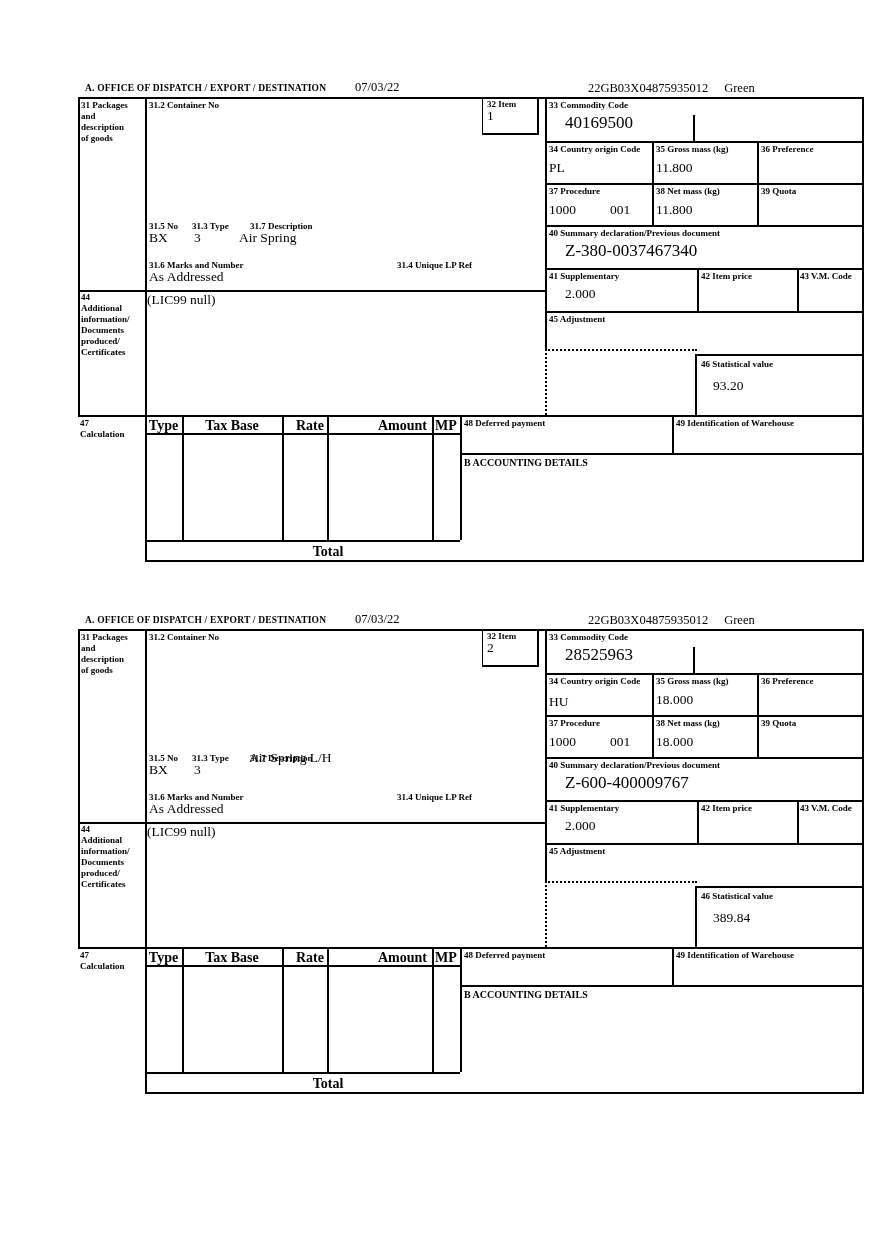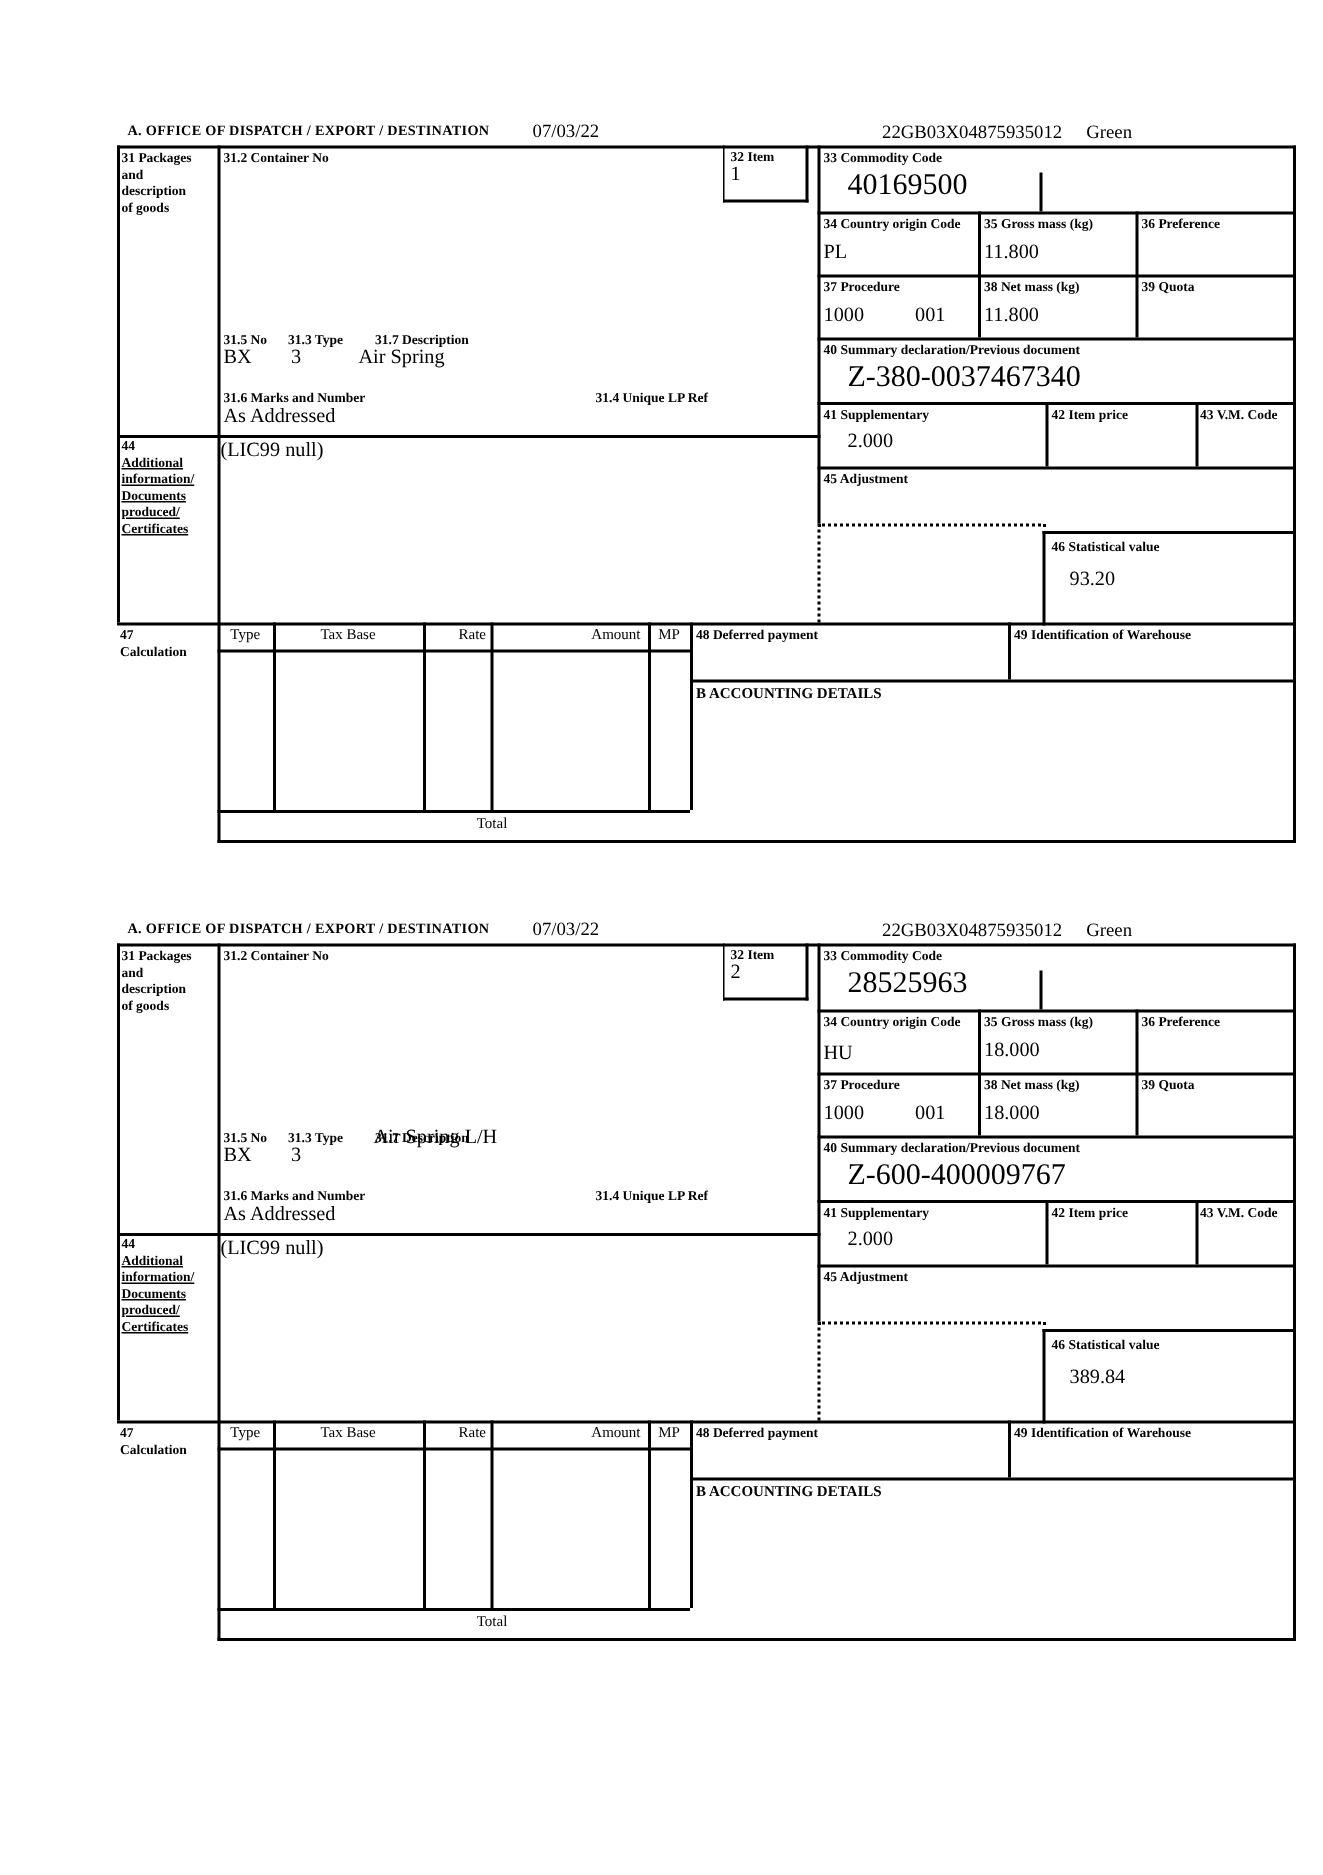--- a/index.html
+++ b/index.html
@@ -1,29 +1,29 @@
 <!DOCTYPE html>
 <html><head>
 <meta charset="utf-8">
 <style>
   html,body{margin:0;padding:0}
   body{width:882px;height:1250px;background:#ffffff;color:#000;
        font-family:"Liberation Serif", "DejaVu Serif", serif;position:relative;overflow:hidden}
   .section{position:absolute;left:78px;width:786px;height:482px}
   .lbl{position:absolute;font-size:9px;font-weight:bold;line-height:11px;white-space:nowrap}
-  .u{text-decoration:underline}
+  .u{}
   .val{position:absolute;font-size:13.5px;line-height:15px;white-space:nowrap}
-  .vlg{position:absolute;font-size:20px;line-height:16px;white-space:nowrap}
+  .vlg{position:absolute;font-size:17px;line-height:16px;white-space:nowrap}
   .office{position:absolute;font-size:9.5px;font-weight:bold;letter-spacing:.2px;white-space:nowrap}
   .hdr{position:absolute;font-size:12.5px;white-space:nowrap}
   .hl{position:absolute;height:2px;background:#000}
   .vl{position:absolute;width:2px;background:#000}
   .dh{position:absolute;border-top:2px dotted #000}
   .dv{position:absolute;border-left:2px dotted #000}
-  .th{position:absolute;font-size:10px;font-weight:normal;white-space:nowrap}
+  .th{position:absolute;font-size:14px;font-weight:bold;white-space:nowrap}
   .bx{position:absolute}
 </style>
 </head>
 <body>
 
 <div class="section" style="top:80px">
   <div class="office" style="left:7px;top:3px">A.  OFFICE OF DISPATCH / EXPORT / DESTINATION</div>
   <div class="hdr" style="left:277px;top:0px">07/03/22</div>
   <div class="hdr" style="left:510px;top:1px">
     <span>22GB03X04875935012</span><span style="margin-left:16px">Green</span>

